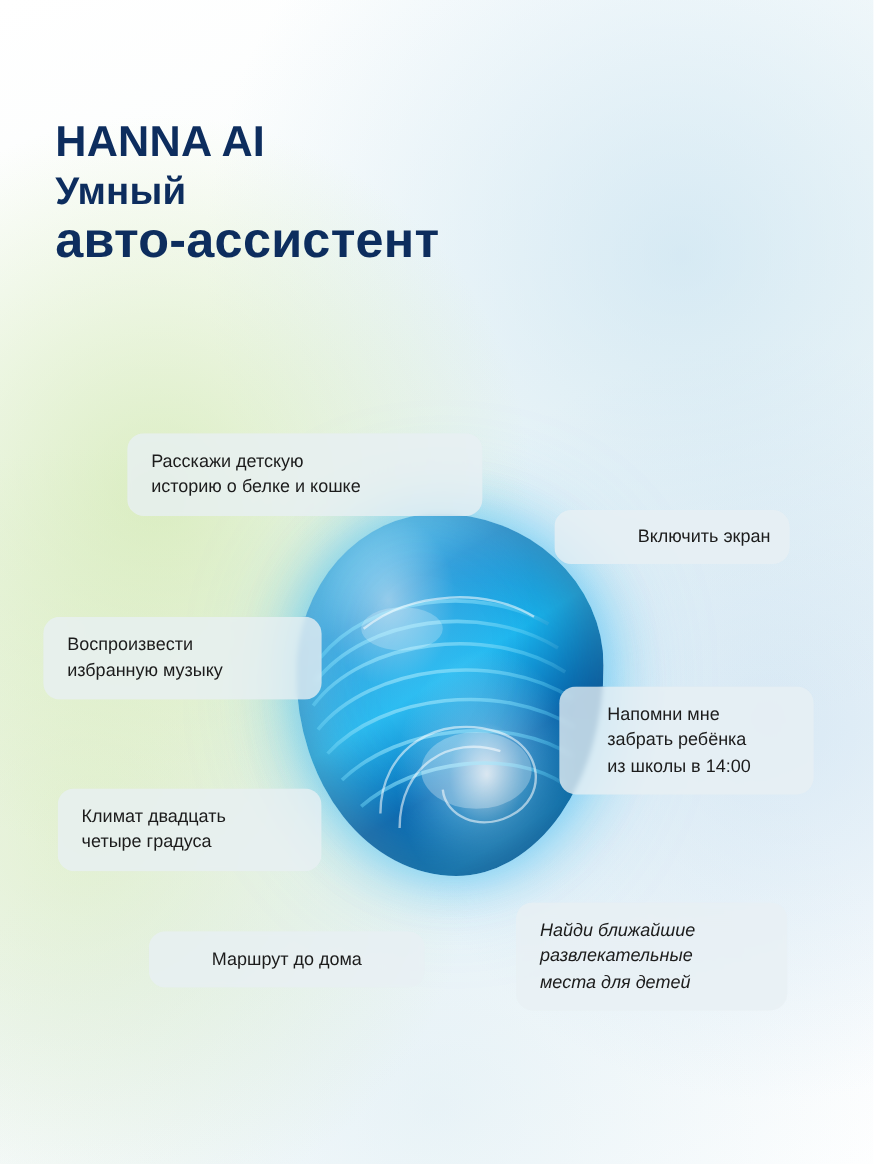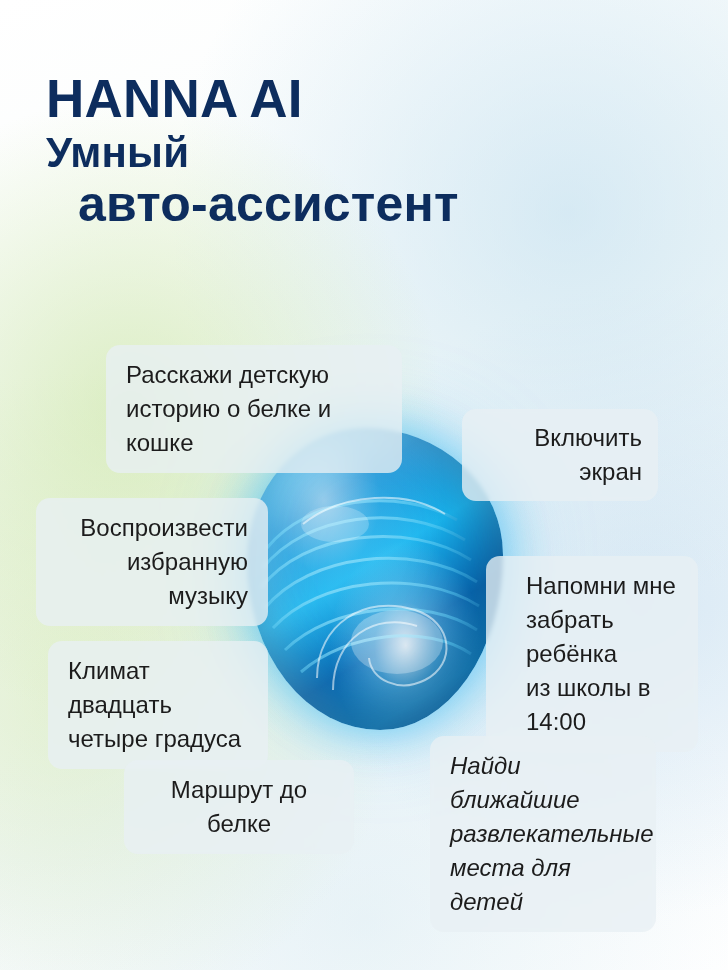--- a/index.html
+++ b/index.html
@@ -33,23 +33,23 @@
     left: 46px;
     top: 72px;
     width: 560px;
   }
   .title-line {
     color: #0d2d5e;
     font-weight: bold;
     line-height: 1.02;
     letter-spacing: 0.2px;
   }
-  .title-line.l1 { font-size: 53px; }
-  .title-line.l2 { font-size: 42px; margin-top: 6px; }
-  .title-line.l3 { font-size: 50px; margin-top: 4px; margin-left: 32px; }
+  .title-line.l1 { font-size: 36px; margin-top: 28px; }
+  .title-line.l2 { font-size: 32px; margin-top: 6px; }
+  .title-line.l3 { font-size: 42px; margin-top: 4px; }
 
   
   .orb-wrap {
     position: absolute;
     left: 247px;
     top: 428px;
     width: 256px;
     height: 302px;
   }
   .orb-glow {
@@ -80,31 +80,32 @@
     overflow: hidden;
   }
   .orb svg { position: absolute; left: 0; top: 0; }
 
   
   .chip {
     position: absolute;
     background: rgba(232, 240, 244, 0.78);
     border-radius: 14px;
     color: #1c1c1c;
-    font-size: 24px;
+    font-size: 15px;
     line-height: 1.42;
     padding: 13px 20px;
     box-sizing: border-box;
     backdrop-filter: blur(2px);
     white-space: pre-line;
+    margin-top: 16px;
   }
   .chip.c-story   { left: 106px; top: 345px;  width: 296px; }
   .chip.c-screen  { left: 462px; top: 409px;  width: 196px; text-align: right; padding: 12px 16px; }
-  .chip.c-music   { left: 36px;  top: 498px;  width: 232px; text-align: right; }
-  .chip.c-remind  { left: 486px; top: 556px;  width: 212px; padding-left: 40px; }
+  .chip.c-music   { left: 36px;  top: 498px;  width: 232px; }
+  .chip.c-remind  { left: 466px; top: 556px;  width: 212px; padding-left: 40px; }
   .chip.c-climate { left: 48px;  top: 641px;  width: 220px; }
   .chip.c-route   { left: 124px; top: 760px;  width: 230px; text-align: center; padding: 13px 16px; }
   .chip.c-fun     { left: 430px; top: 736px;  width: 226px; font-style: italic; }
 </style>
 </head>
 <body>
 
 <div class="poster">
 
   <div class="title-block">
@@ -147,18 +148,18 @@
   <div class="chip c-story">Расскажи детскую
 историю о белке и кошке</div>
   <div class="chip c-screen">Включить экран</div>
   <div class="chip c-music">Воспроизвести
 избранную музыку</div>
   <div class="chip c-remind">Напомни мне
 забрать ребёнка
 из школы в 14:00</div>
   <div class="chip c-climate">Климат двадцать
 четыре градуса</div>
-  <div class="chip c-route">Маршрут до белке</div>
+  <div class="chip c-route">Маршрут до дома</div>
   <div class="chip c-fun">Найди ближайшие
 развлекательные
 места для детей</div>
 
 </div>
 
 </body></html>

